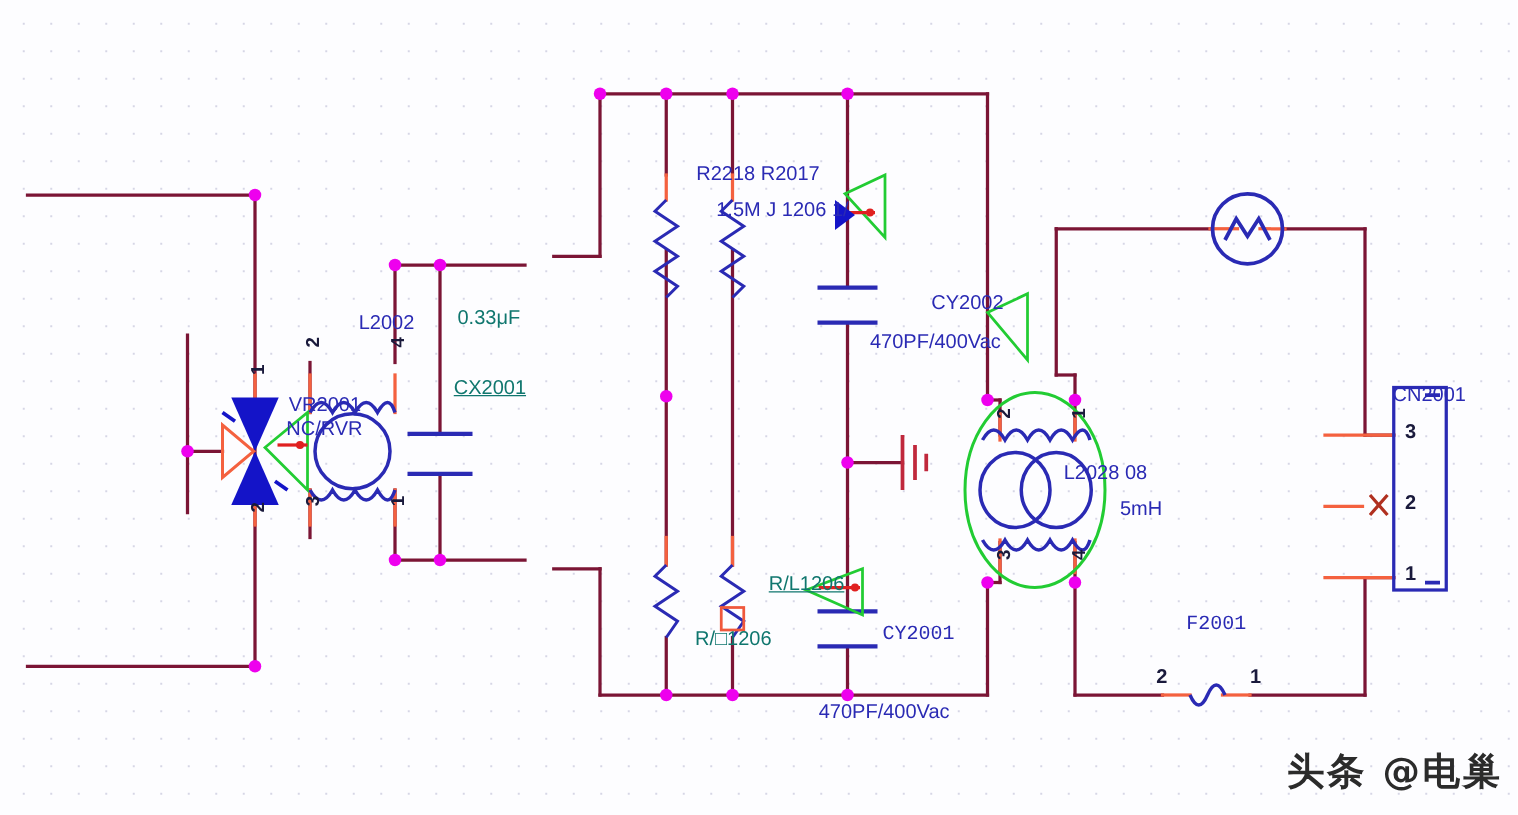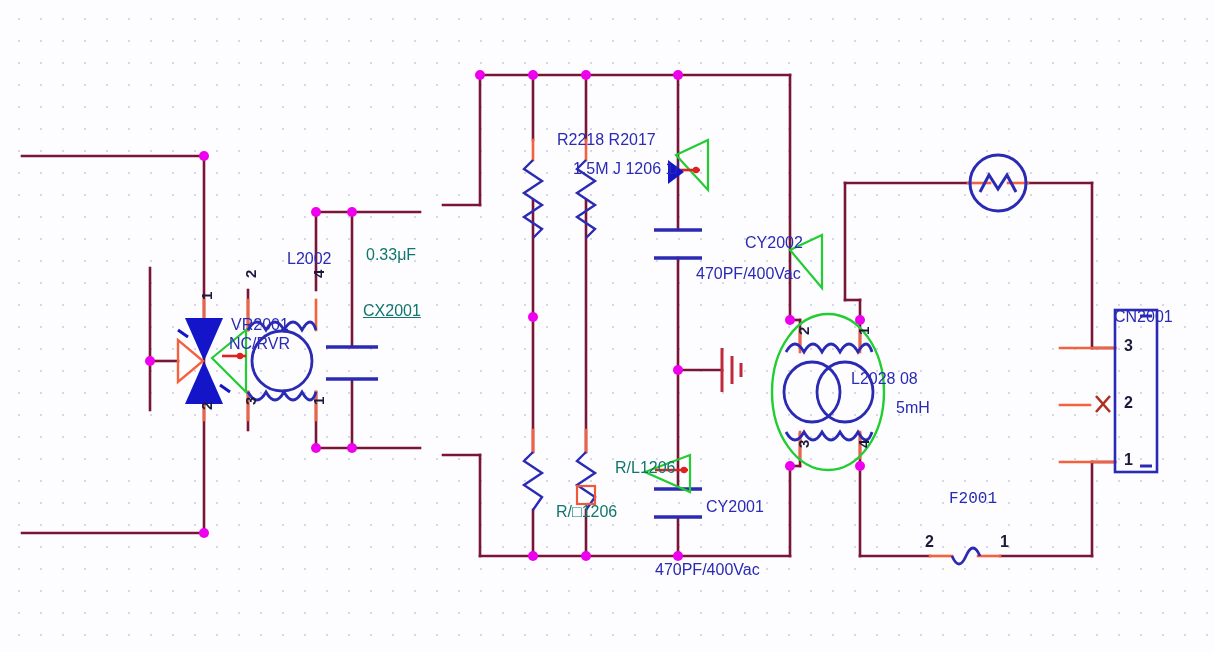--- a/index.html
+++ b/index.html
@@ -269,37 +269,38 @@
   <div class="pin" style="left:242px;top:405px;">3</div>
   <div class="pin" style="left:310px;top:405px;">1</div>
 
   <div class="lbl lbl-red" style="left:366px;top:246px;">0.33μF</div>
   <div class="lbl lbl-red" style="left:363px;top:302px;text-decoration:underline;">CX2001</div>
 
   <div class="lbl lbl-blue" style="left:557px;top:131px;">R2218 R2017</div>
   <div class="lbl lbl-blue" style="left:573px;top:160px;">1.5M J 1206 1/</div>
 
   <div class="lbl lbl-red" style="left:556px;top:503px;">R/□1206</div>
-  <div class="lbl lbl-red" style="left:615px;top:459px;">R/L1206</div>
+  <div class="lbl lbl-red" style="left:615px;top:459px;text-decoration:underline;">R/L1206</div>
 
   <div class="lbl lbl-blue" style="left:745px;top:234px;">CY2002</div>
   <div class="lbl lbl-blue" style="left:696px;top:265px;">470PF/400Vac</div>
 
-  <div class="lbl lbl-blue" style="left:706px;top:498px;">CY2001</div>
+  <div class="lbl lbl-blue" style="left:706px;top:498px;font-family:Liberation Mono, monospace;">CY2001</div>
   <div class="lbl lbl-blue" style="left:655px;top:561px;">470PF/400Vac</div>
 
   <div class="lbl lbl-blue" style="left:851px;top:370px;">L2028 08</div>
   <div class="lbl lbl-blue" style="left:896px;top:399px;">5mH</div>
   <div class="pin" style="left:795px;top:335px;">2</div>
   <div class="pin" style="left:855px;top:335px;">1</div>
   <div class="pin" style="left:795px;top:448px;">3</div>
   <div class="pin" style="left:855px;top:448px;">4</div>
 
   <div class="lbl lbl-blue" style="left:949px;top:490px;font-family:Liberation Mono, monospace;">F2001</div>
   <div class="pinh" style="left:925px;top:533px;">2</div>
   <div class="pinh" style="left:1000px;top:533px;">1</div>
 
   <div class="lbl lbl-blue" style="left:1114px;top:280px;margin-top:28px;">CN2001</div>
   <div class="pinh" style="left:1124px;top:337px;">3</div>
   <div class="pinh" style="left:1124px;top:394px;">2</div>
   <div class="pinh" style="left:1124px;top:451px;">1</div>
 
+  <div class="wm">头条 @电巢</div>
 </div>
 
 </body></html>

